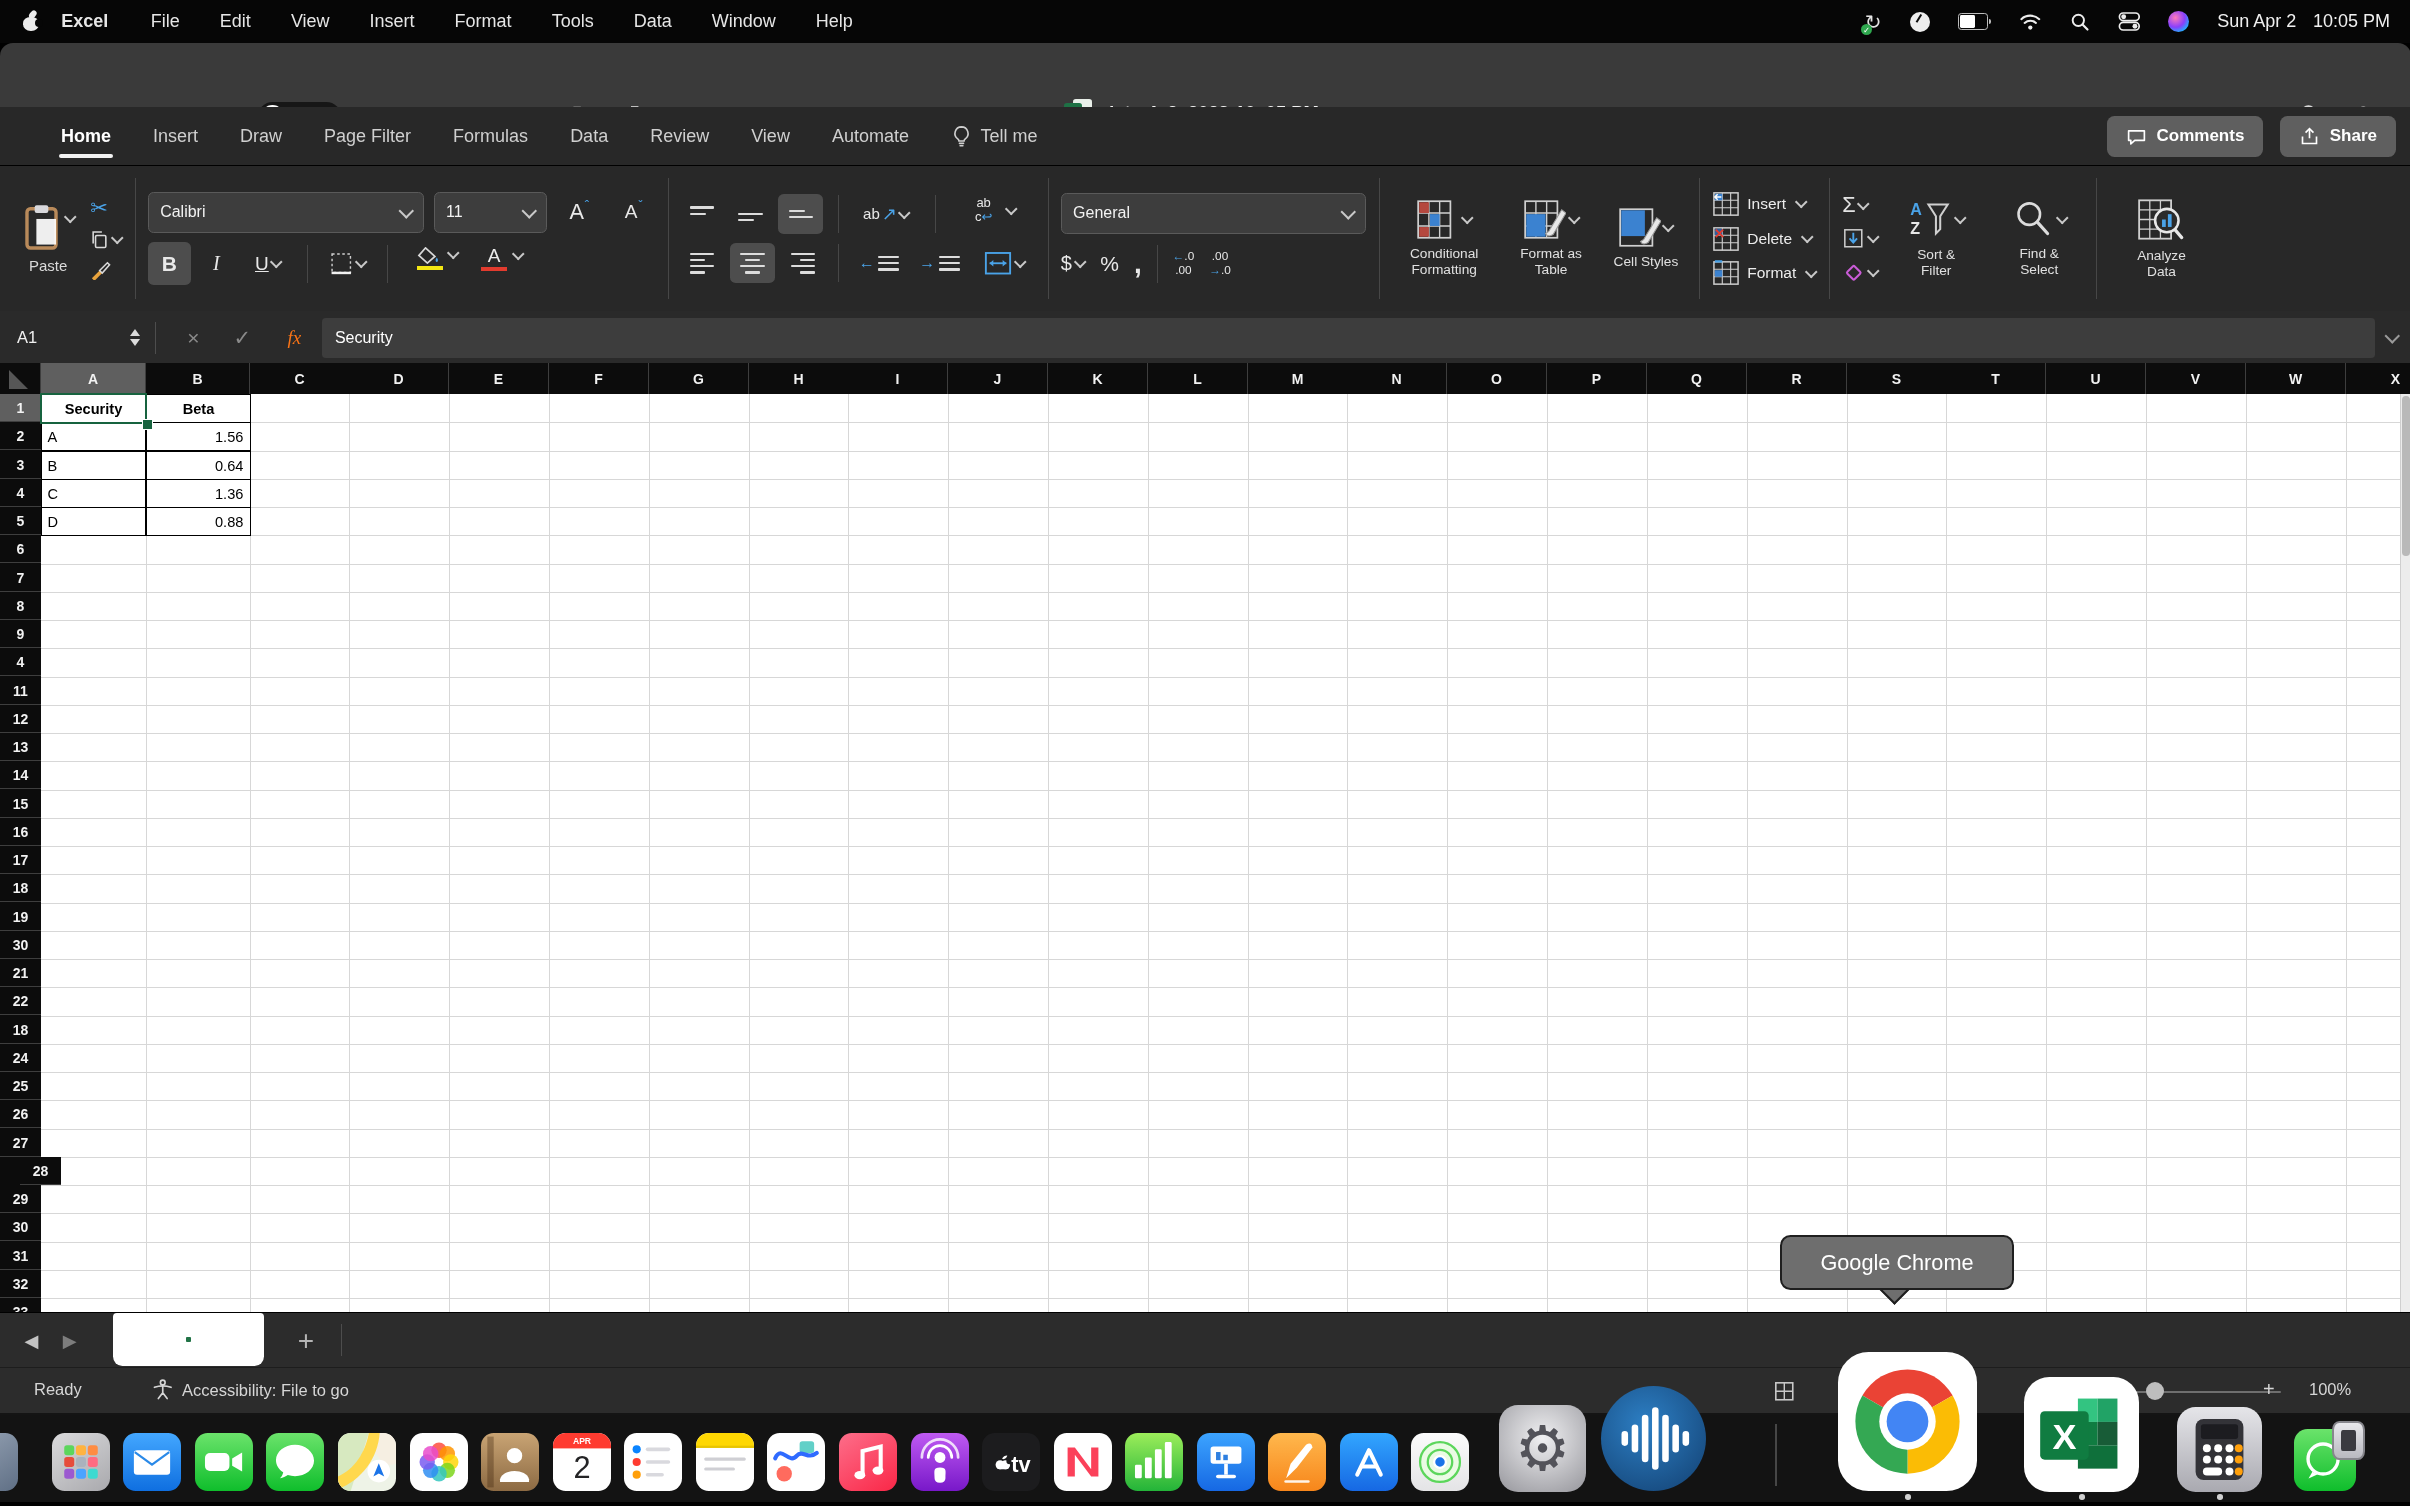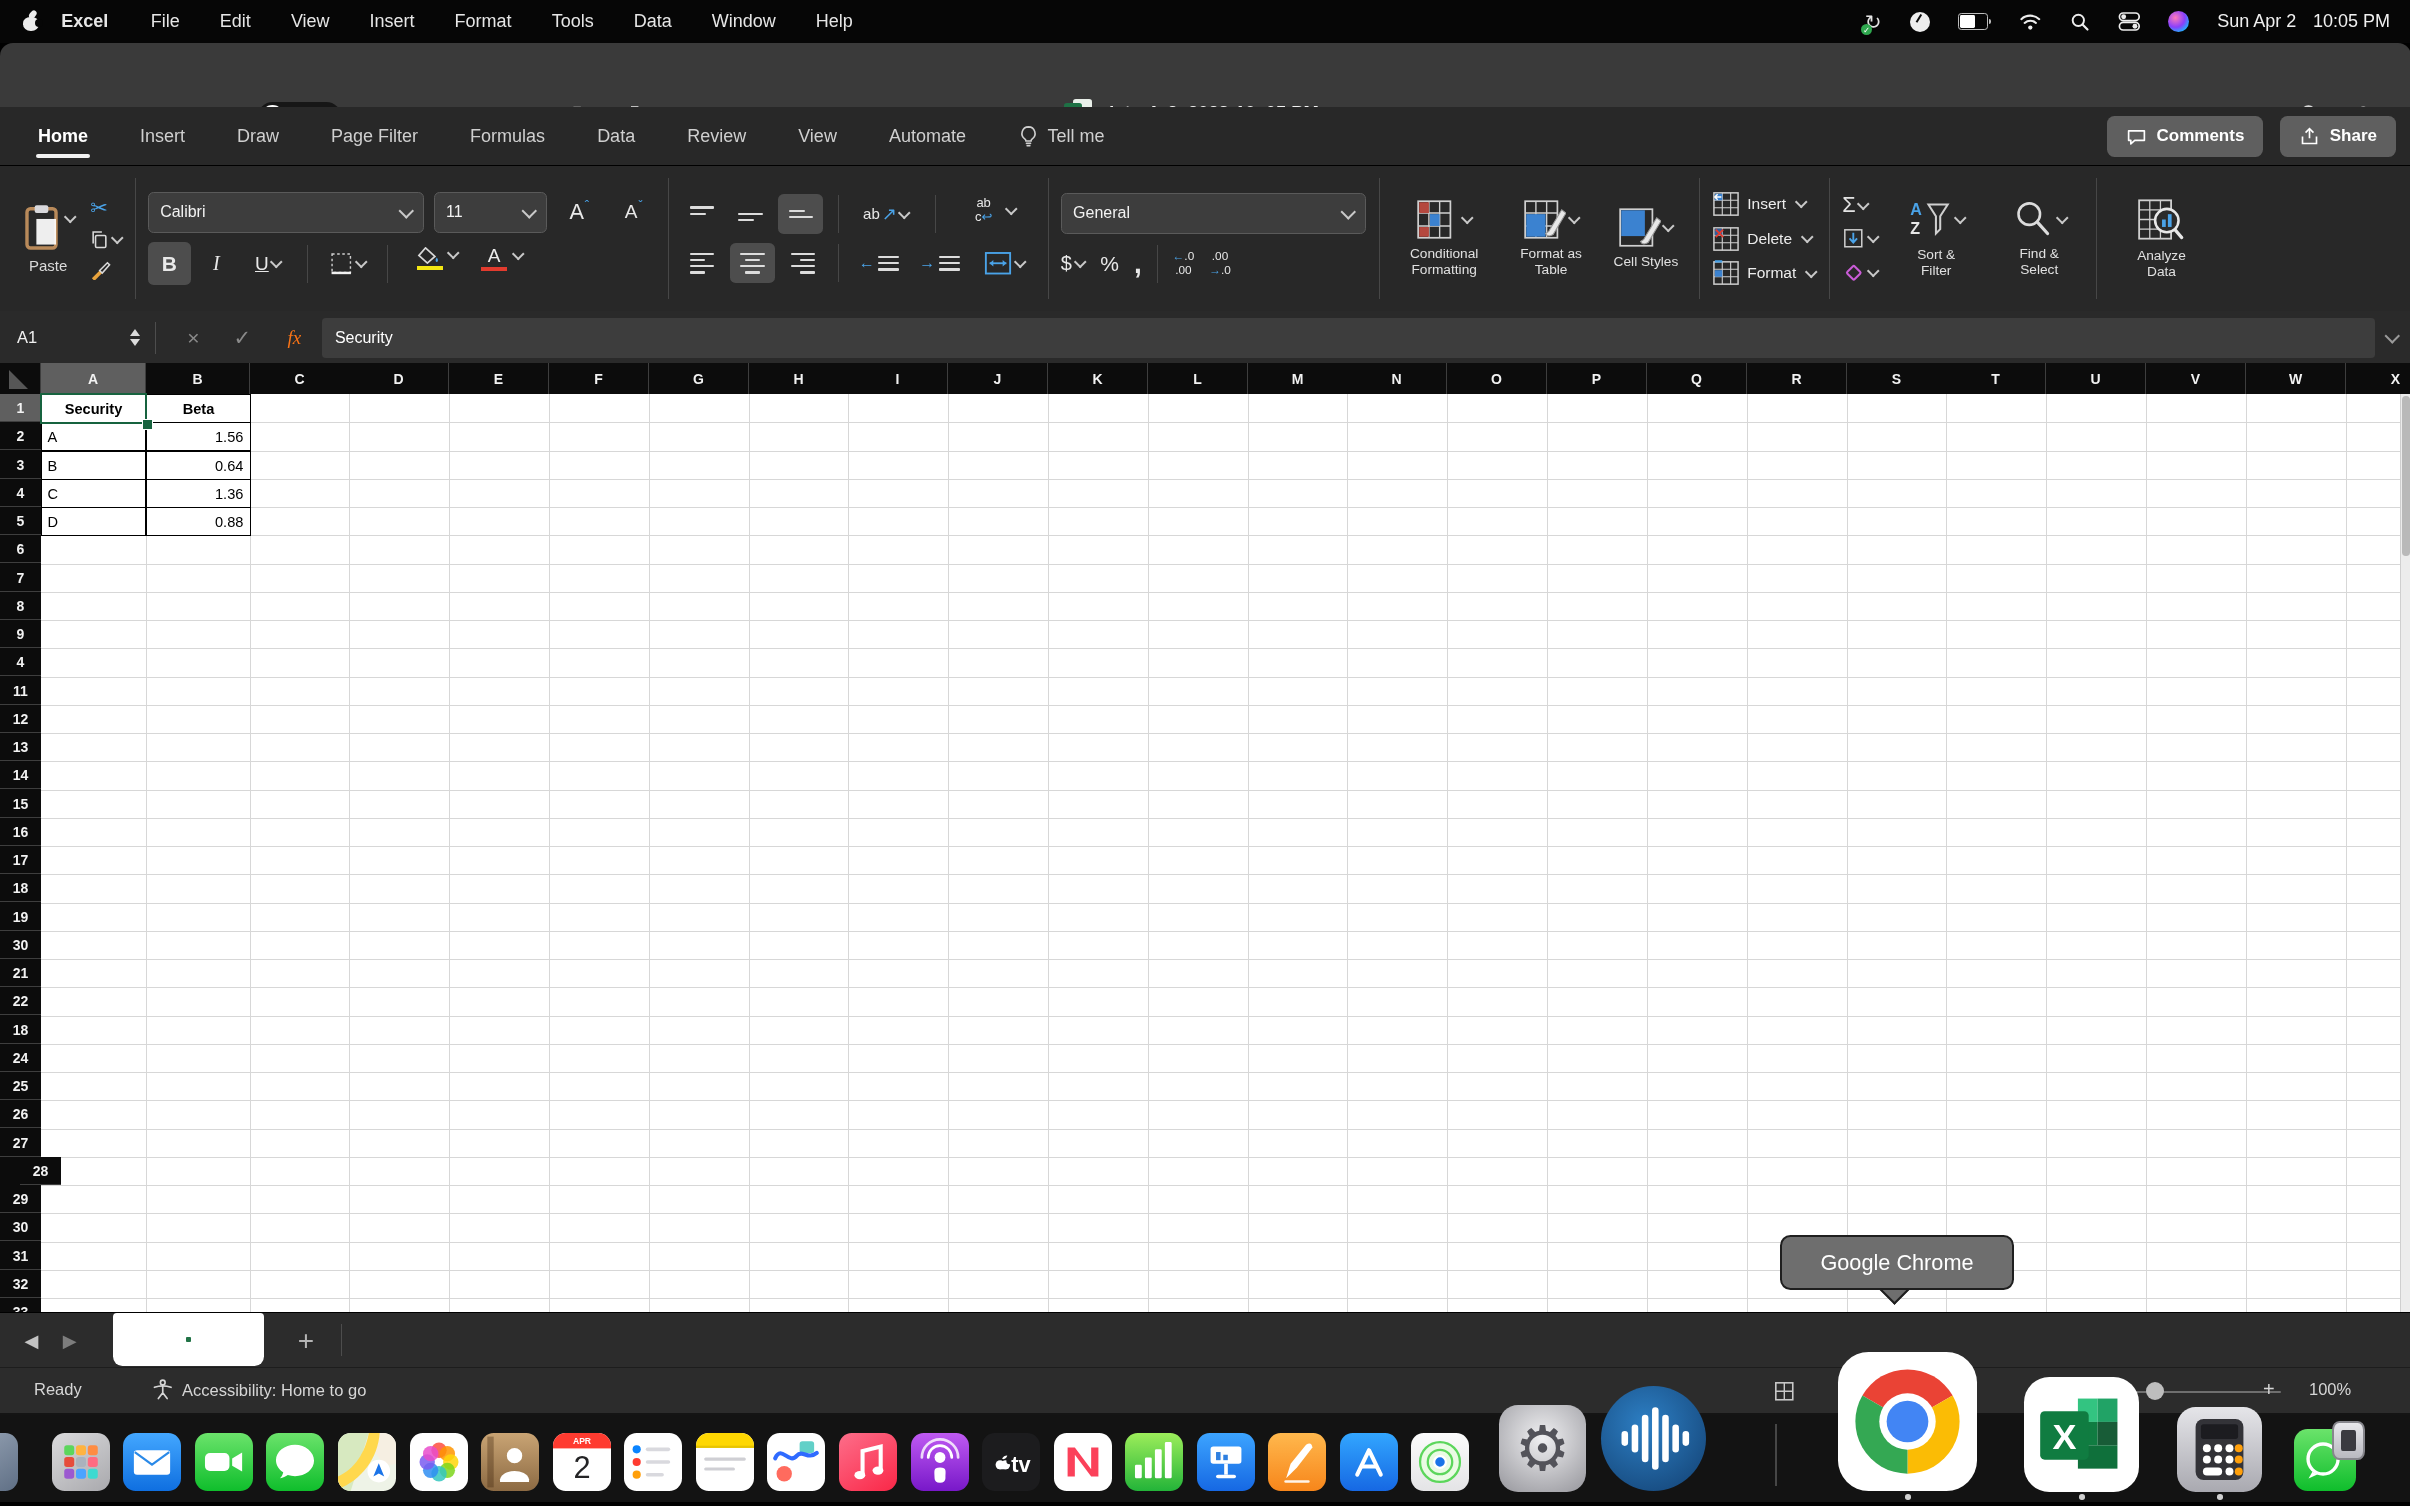--- a/index.html
+++ b/index.html
@@ -29,21 +29,21 @@
   #as-knob{width:23.5px;height:23.5px;border-radius:50%;background:#fdfdfd;margin-left:2.8px}
   #as-off{color:#9d9d9d;font-size:12.7px;font-weight:700;margin-left:8.5px;letter-spacing:0.5px}
   .tbico{color:#e3e3e3;display:flex;align-items:center;justify-content:center}
   #fname{position:absolute;top:56px;left:0;width:2411px;display:flex;align-items:center;justify-content:center;gap:11.3px;color:#f2f2f2;font-size:18.4px;font-weight:700;pointer-events:none}
   .xlico{width:28px;height:28px;position:relative}
   .xlico .page{position:absolute;right:0;top:0;width:19px;height:24.5px;background:#e9efe9;border-radius:2.8px}
   .xlico .sq{position:absolute;left:0;top:3.8px;width:18px;height:18px;background:#1e7145;border-radius:2.8px;color:#fff;font-size:12.2px;font-weight:700;display:flex;align-items:center;justify-content:center}
 
   
   #tabrow{position:absolute;top:107px;left:0;width:2411px;height:58px;background:#282828;display:flex;align-items:center}
-  #rtabs{display:flex;align-items:center;height:100%;padding-left:17px;gap:10px}
+  #rtabs{display:flex;align-items:center;height:100%;padding-left:40px;gap:0}
   .rtab{position:relative;height:100%;display:flex;align-items:center;padding:0 21px;color:#cfcfcf;font-size:18px;gap:8.5px}
   .rtab.active{color:#fff;font-weight:700}
   .rtab.active:after{content:"";position:absolute;left:19px;right:19px;bottom:6.6px;height:4.7px;border-radius:2.8px;background:#f2f2f2}
   #topbtns{margin-left:auto;display:flex;gap:17px;padding-right:15px}
   .pillbtn{height:41px;border-radius:7.5px;background:#5f5f5f;color:#fff;font-size:17px;font-weight:600;display:flex;align-items:center;gap:9.4px;padding:0 19px}
 
   
   #ribbon{position:absolute;top:166px;left:0;width:2411px;height:145px;background:#282828;border-bottom:1.9px solid #171717;display:flex;align-items:center;color:#e3e3e3}
   .vdiv{width:0.9px;height:121px;background:#474747;margin:0 12.2px;flex:none}
   .combo{background:#3d3d3d;border:0.9px solid #5a5a5a;border-radius:5.6px;height:39px;display:flex;align-items:center;color:#f2f2f2;font-size:16px;padding:0 11.3px}
@@ -760,21 +760,21 @@
 </div>
 
 <div id="statusbar">
   <span id="sb-ready">Ready</span>
   <span id="sb-a11y">
     <svg width="23.5" height="23.5" viewBox="0 0 24 24">
         <circle cx="12" cy="4.6" r="2.4" fill="none" stroke="#d6d6d6" stroke-width="1.7"></circle>
         <path d="M3.5 9.5q8.5-3 17 0" fill="none" stroke="#d6d6d6" stroke-width="1.7" stroke-linecap="round"></path>
         <path d="M12 8.5v6.5M12 15l-4.5 6M12 15l4.5 6" fill="none" stroke="#d6d6d6" stroke-width="1.7" stroke-linecap="round"></path>
       </svg>
-    <span>Accessibility: Home to go</span>
+    <span>Accessibility: File to go</span>
   </span>
   <div id="sb-right">
     <svg class="sb-ico" style="left:21px" width="22.6" height="22.6" viewBox="0 0 24 24">
         <rect x="3" y="3" width="18" height="18" fill="none" stroke="#c9c9c9" stroke-width="1.7"></rect>
         <path d="M12 3v18M3 12h18" stroke="#c9c9c9" stroke-width="1.5"></path>
       </svg>
     <svg class="sb-ico" style="left:205px" width="22.6" height="22.6" viewBox="0 0 24 24">
         <rect x="4" y="2.5" width="16" height="19" fill="none" stroke="#c9c9c9" stroke-width="1.7"></rect>
         <path d="M7 7h10M7 11h10M7 15h6" stroke="#c9c9c9" stroke-width="1.4"></path>
       </svg>

